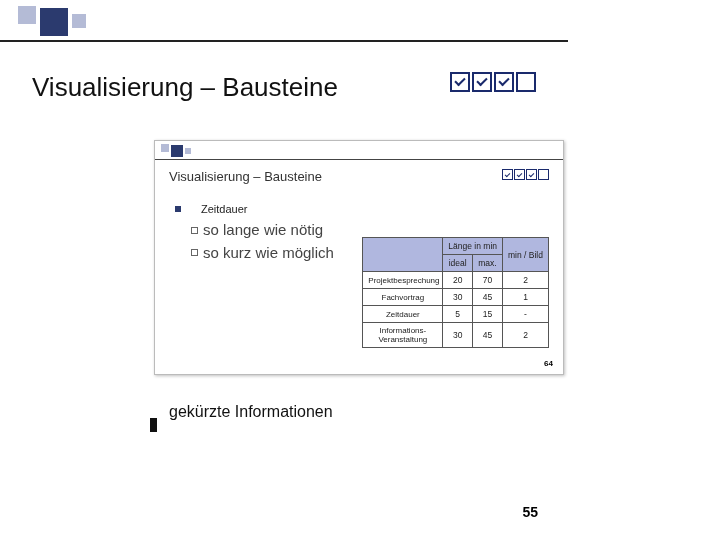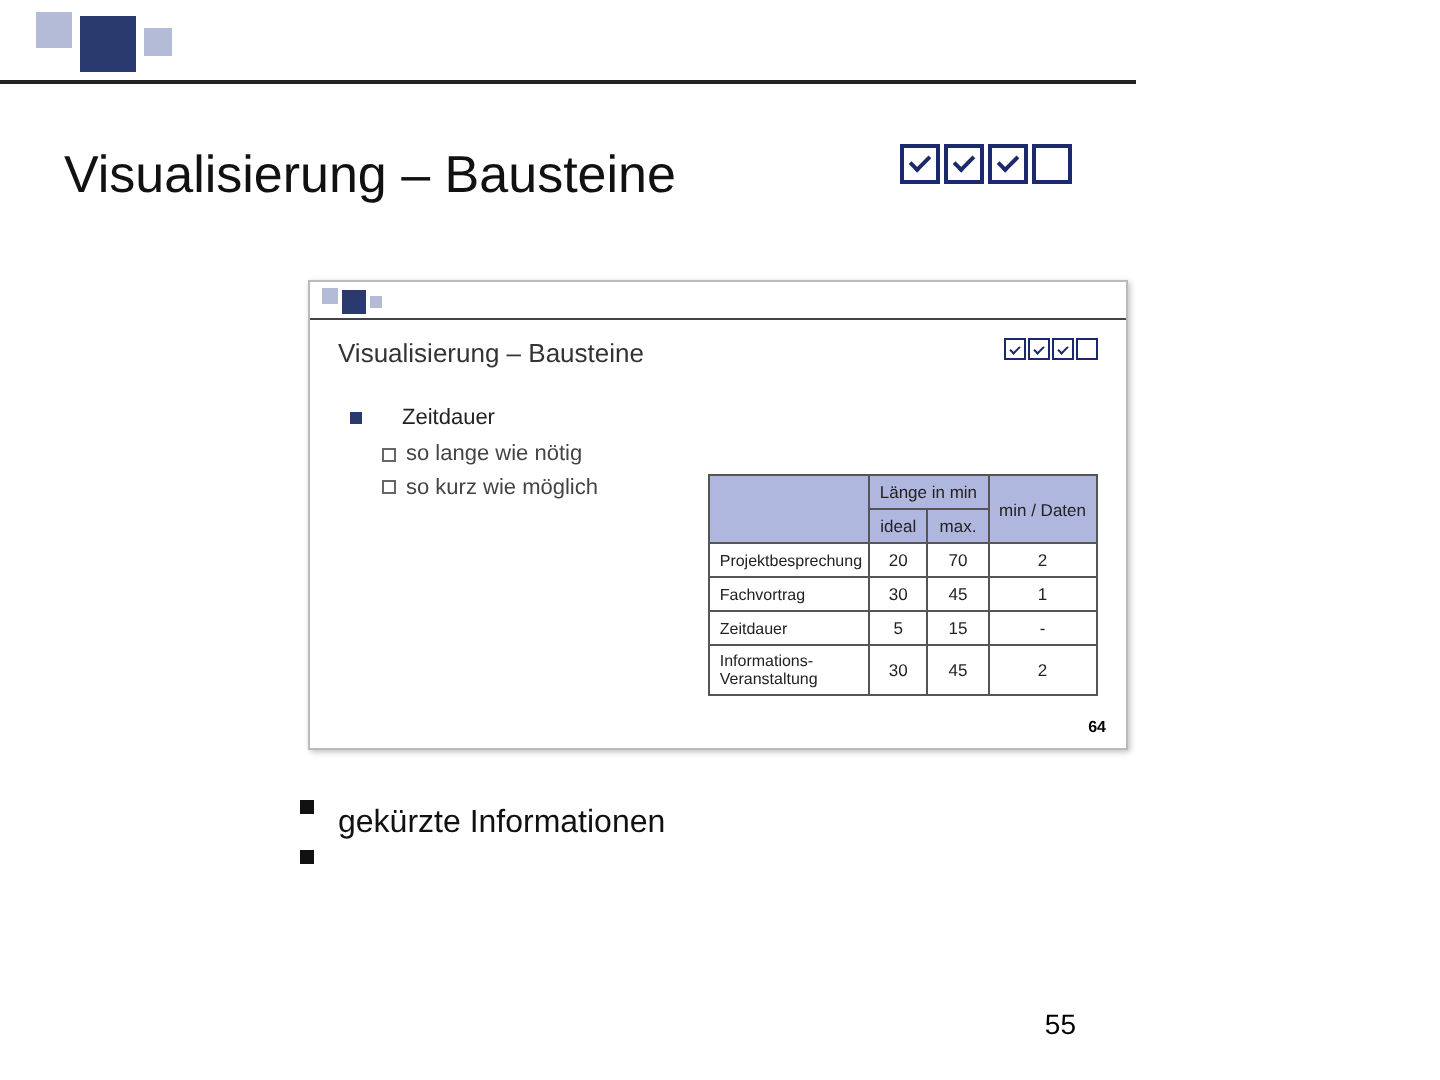--- a/index.html
+++ b/index.html
@@ -30,37 +30,37 @@
   .inset .tbar .tr { position: absolute; left: 0; right: 0; top: 18px; height: 1px; background: #444; }
   .inset .ititle-row { position: absolute; left: 14px; right: 14px; top: 28px; display: flex; justify-content: space-between; align-items: flex-start; }
   .inset .ititle { font-size: 13px; color: #333; }
   .inset .iprog { display: flex; gap: 1px; }
   .inset .iprog .ibox { width: 11px; height: 11px; border: 1px solid #1a2a6c; display: flex; align-items: center; justify-content: center; }
   .inset .iprog .icheck { width: 5px; height: 3px; border-left: 1px solid #1a2a6c; border-bottom: 1px solid #1a2a6c; transform: rotate(-45deg); }
   .inset .sec { position: absolute; left: 20px; top: 62px; }
   .inset .sec .sh { font-size: 11px; color: #222; display: flex; align-items: center; gap: 20px; }
   .inset .sec .sh .sq { width: 6px; height: 6px; background: #2b3a6e; }
   .inset .sec ul { list-style: none; margin-top: 4px; margin-left: 16px; }
-  .inset .sec li { font-size: 11px; color: #444; display: flex; align-items: center; gap: 5px; line-height: 1.5; text-align: right; }
+  .inset .sec li { font-size: 15px; color: #444; display: flex; align-items: center; gap: 5px; line-height: 1.5; text-align: right; }
   .inset .sec li .cb { width: 7px; height: 7px; border: 1px solid #666; }
 
   
   .itable { position: absolute; right: 14px; top: 96px; border-collapse: collapse; font-size: 8.5px; color: #222; }
   .itable th, .itable td { border: 1px solid #555; padding: 3px 5px; text-align: center; }
   .itable th { font-weight: 400; }
   .itable .hdr { background: #b0b7df; }
-  .itable .rowlabel { text-align: left; font-size: 8px; max-width: 80px; }
+  .itable .rowlabel { text-align: center; font-size: 8px; max-width: 80px; }
   .inset .pagenum { position: absolute; right: 10px; bottom: 6px; font-size: 8px; font-weight: bold; }
 
   
   .bullets { position: absolute; left: 150px; top: 400px; }
-  .bullets li { list-style: none; font-size: 16px; color: #111; display: flex; align-items: flex-start; gap: 12px; line-height: 1.55; }
+  .bullets li { list-style: none; font-size: 16px; color: #111; display: flex; align-items: flex-end; gap: 12px; line-height: 1.55; }
   .bullets li .bsq { width: 7px; height: 7px; background: #111; flex-shrink:0; }
 
-  .page { position: absolute; right: 30px; bottom: 20px; font-size: 14px; font-weight: normal; }
+  .page { position: absolute; right: 30px; bottom: 20px; font-size: 14px; font-weight: bold; }
 </style>
 </head>
 <body>
 
 <div class="slide">
 
   <div class="topbar">
     <div class="block-a"></div>
     <div class="block-b"></div>
     <div class="block-c"></div>
@@ -121,21 +121,21 @@
               <span>so kurz wie möglich</span>
             </li>
         </ul>
       </div>
 
       <table class="itable">
         <tbody>
             <tr>
           <th class="hdr" rowspan="2"></th>
           <th class="hdr" colspan="2">Länge in min</th>
-          <th class="hdr" rowspan="2">min / Daten</th>
+          <th class="hdr" rowspan="2">min / Bild</th>
         </tr>
         <tr>
           <th class="hdr">ideal</th>
           <th class="hdr">max.</th>
         </tr>
         <tr>
           <td class="rowlabel">Projektbesprechung</td>
           <td>20</td>
           <td>70</td>
           <td>2</td>

